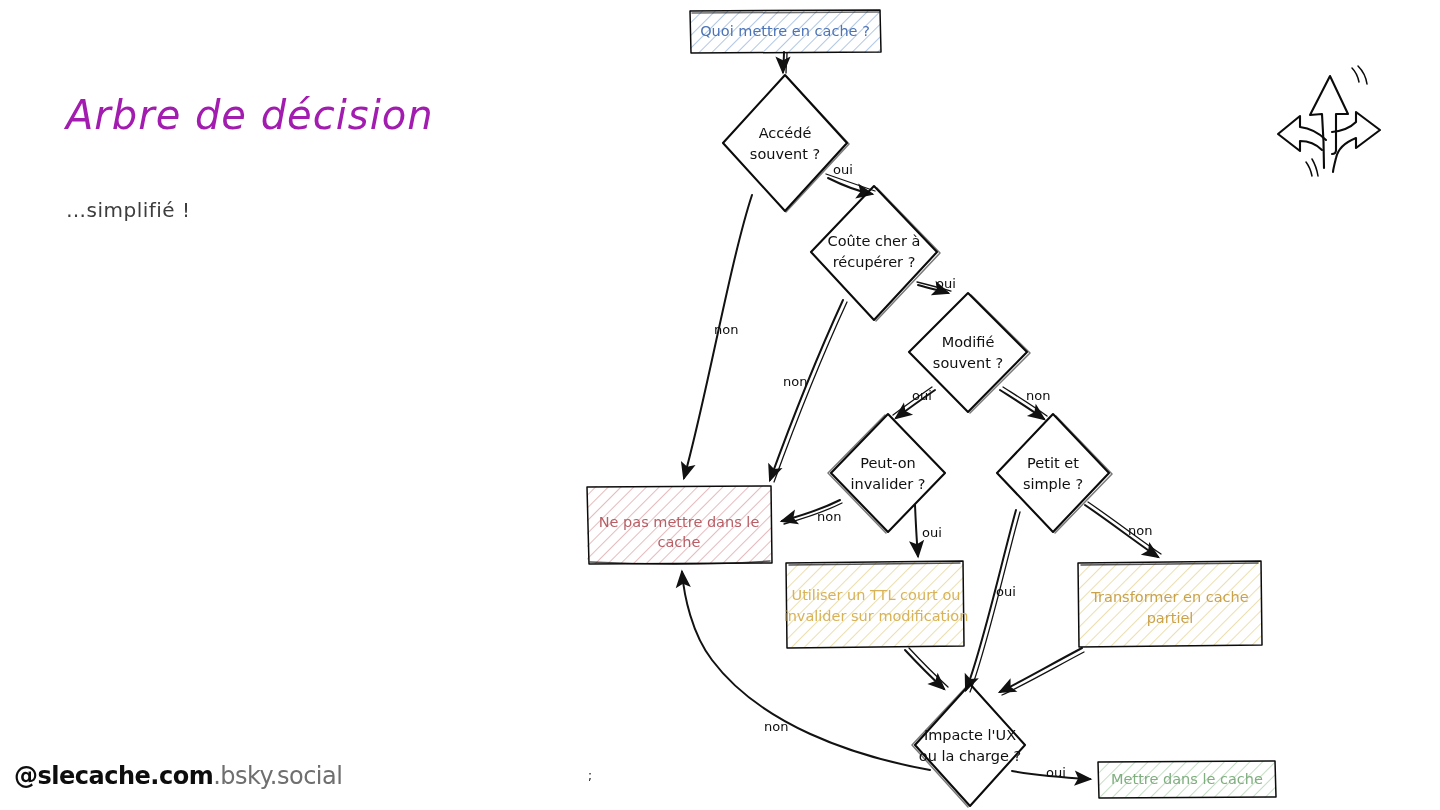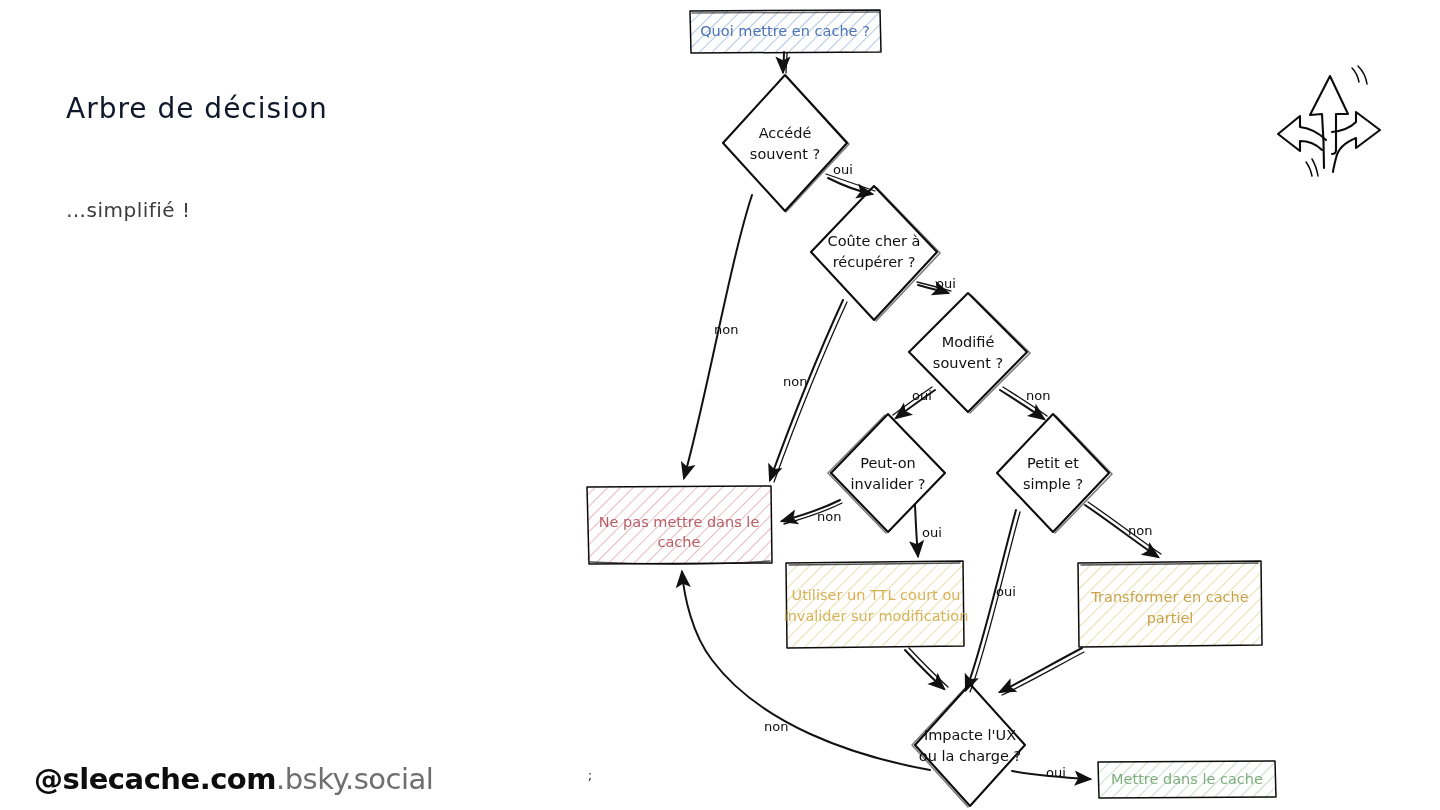--- a/index.html
+++ b/index.html
@@ -8,32 +8,33 @@
     background:#ffffff;
     font-family:"DejaVu Sans", sans-serif;
     overflow:hidden;
     position:relative;
   }
   #stage{position:absolute;left:0;top:0;width:1440px;height:810px;}
 
   
   #title{
     position:absolute;left:66px;top:92px;
-    font-size:28px;letter-spacing:1px;color:#0f172a;
+    font-size:40px;letter-spacing:1px;color:#a21caf;
     font-family:"DejaVu Sans", sans-serif;
     white-space:nowrap;
+    font-style:italic;
   }
   #subtitle{
     position:absolute;left:66px;top:198px;
     font-size:20px;color:#3d3d3d;letter-spacing:.5px;
     white-space:nowrap;
   }
   #footer{
-    position:absolute;left:34px;top:762px;
-    font-size:29px;white-space:nowrap;
+    position:absolute;left:14px;top:762px;
+    font-size:24px;white-space:nowrap;
   }
   #footer .handle{color:#0d0d0d;font-weight:bold;letter-spacing:-0.5px;}
   #footer .domain{color:#6f6f6f;letter-spacing:-0.5px;}
   #stray{
     position:absolute;left:588px;top:770px;
     font-size:12px;color:#111;line-height:1;
   }
 
   
   #diagram{position:absolute;left:0;top:0;}

